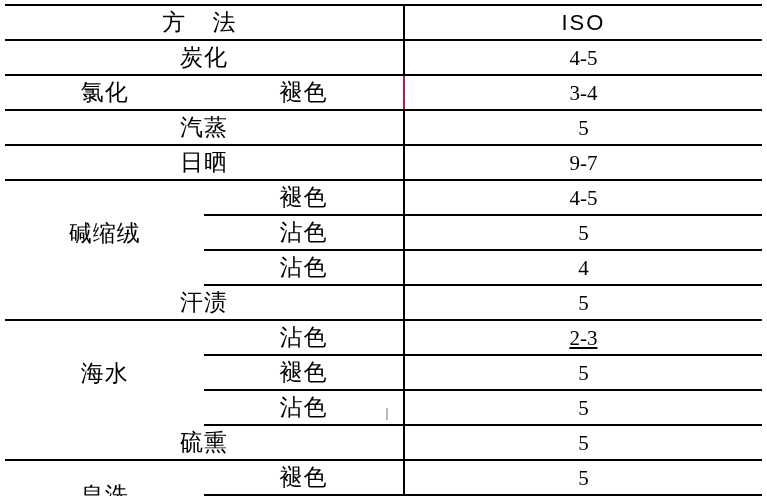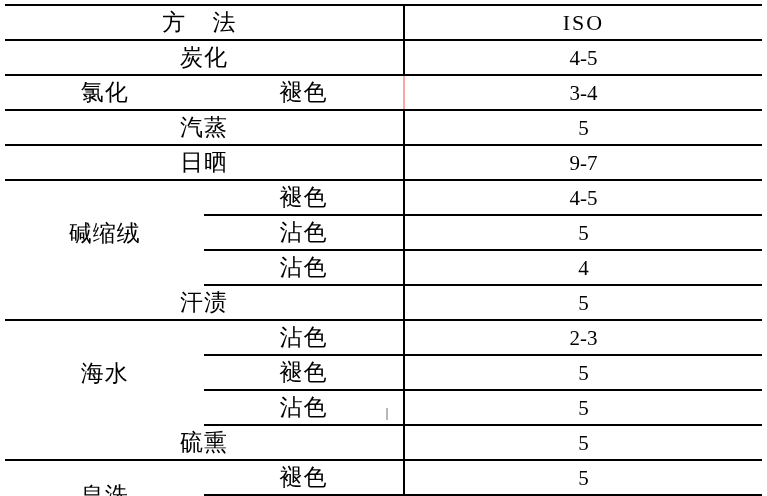--- a/index.html
+++ b/index.html
@@ -49,21 +49,21 @@
     border-right: 2px solid #000000;
   }
   td.no-bottom {
     border-bottom: 0 !important;
   }
   .col-a { width: 264px; }
   .col-b { width: 256px; margin-top: 37px; }
   .col-c { width: 237px; }
   .iso-head {
     font-size: 22px;
-    font-family: Liberation Serif, serif;
+    font-family: Liberation Sans, sans-serif;
     letter-spacing: 2px;
     margin-top: 12px;
   }
   .cn {
     font-family: "DejaVu Sans", sans-serif;
     text-align: right;
   }
   .spaced {
     letter-spacing: 10px;
   }
@@ -107,21 +107,21 @@
         </td>
       </tr>
 
       <tr>
         <td class="col-a vr-right">
           <span class="cn">氯化</span>
         </td>
         <td class="col-b">
           <span class="cn">褪色</span>
         </td>
-        <td style="border-left:2px solid #fca5a5;">
+        <td style="border-left:2px solid #be185d;">
           <span class="val">3-4</span>
         </td>
       </tr>
 
       <tr>
         <td colspan="2">
           <span class="cn">汽蒸</span>
         </td>
         <td style="border-left:2px solid #000;">
           <span class="val">5</span>
@@ -174,21 +174,21 @@
         </td>
       </tr>
 
       <tr>
         <td class="col-a vr-right no-bottom" rowspan="3">
           <span class="cn">海水</span>
         </td>
         <td class="col-b">
           <span class="cn">沾色</span>
         </td>
-        <td style="border-left:2px solid #000;">
+        <td style="border-left:2px solid #000;text-decoration:underline;">
           <span class="val">2-3</span>
         </td>
       </tr>
       <tr>
         <td class="col-b">
           <span class="cn">褪色</span>
         </td>
         <td style="border-left:2px solid #000;">
           <span class="val">5</span>
         </td>

